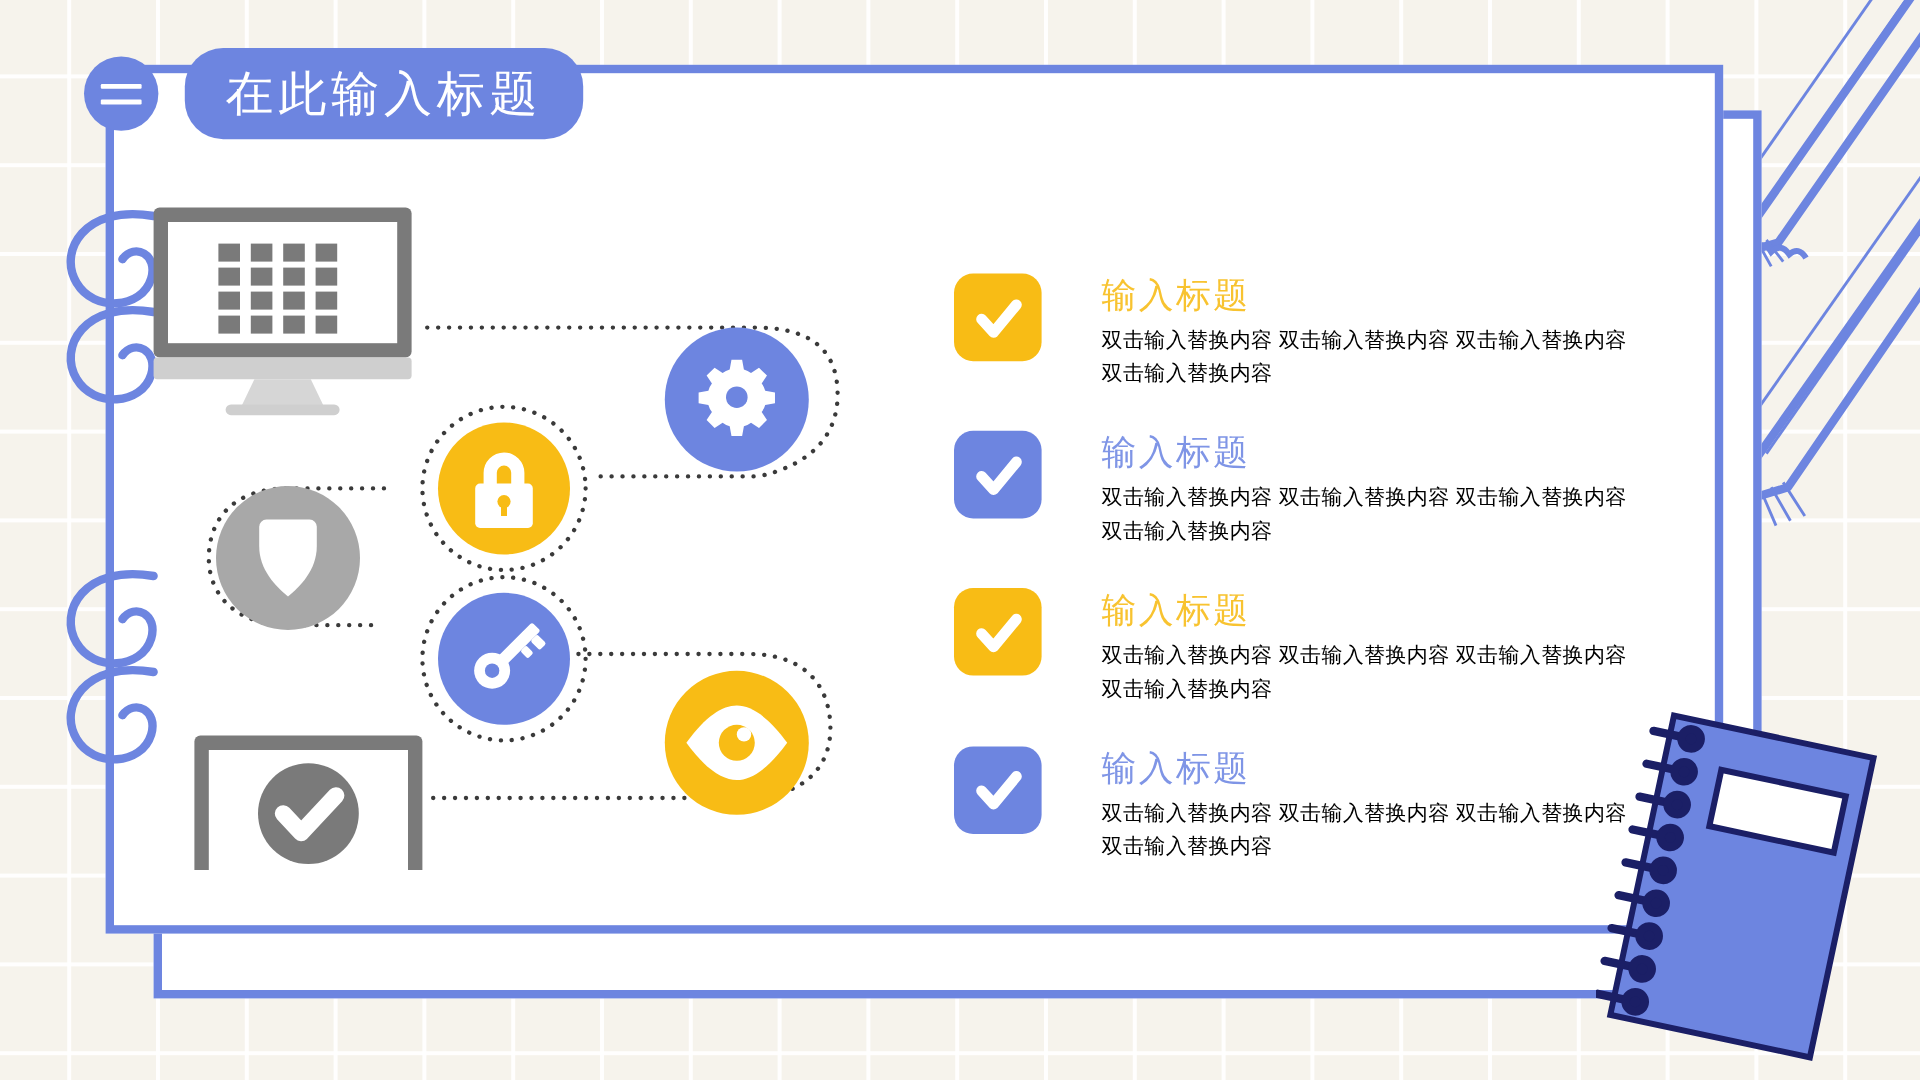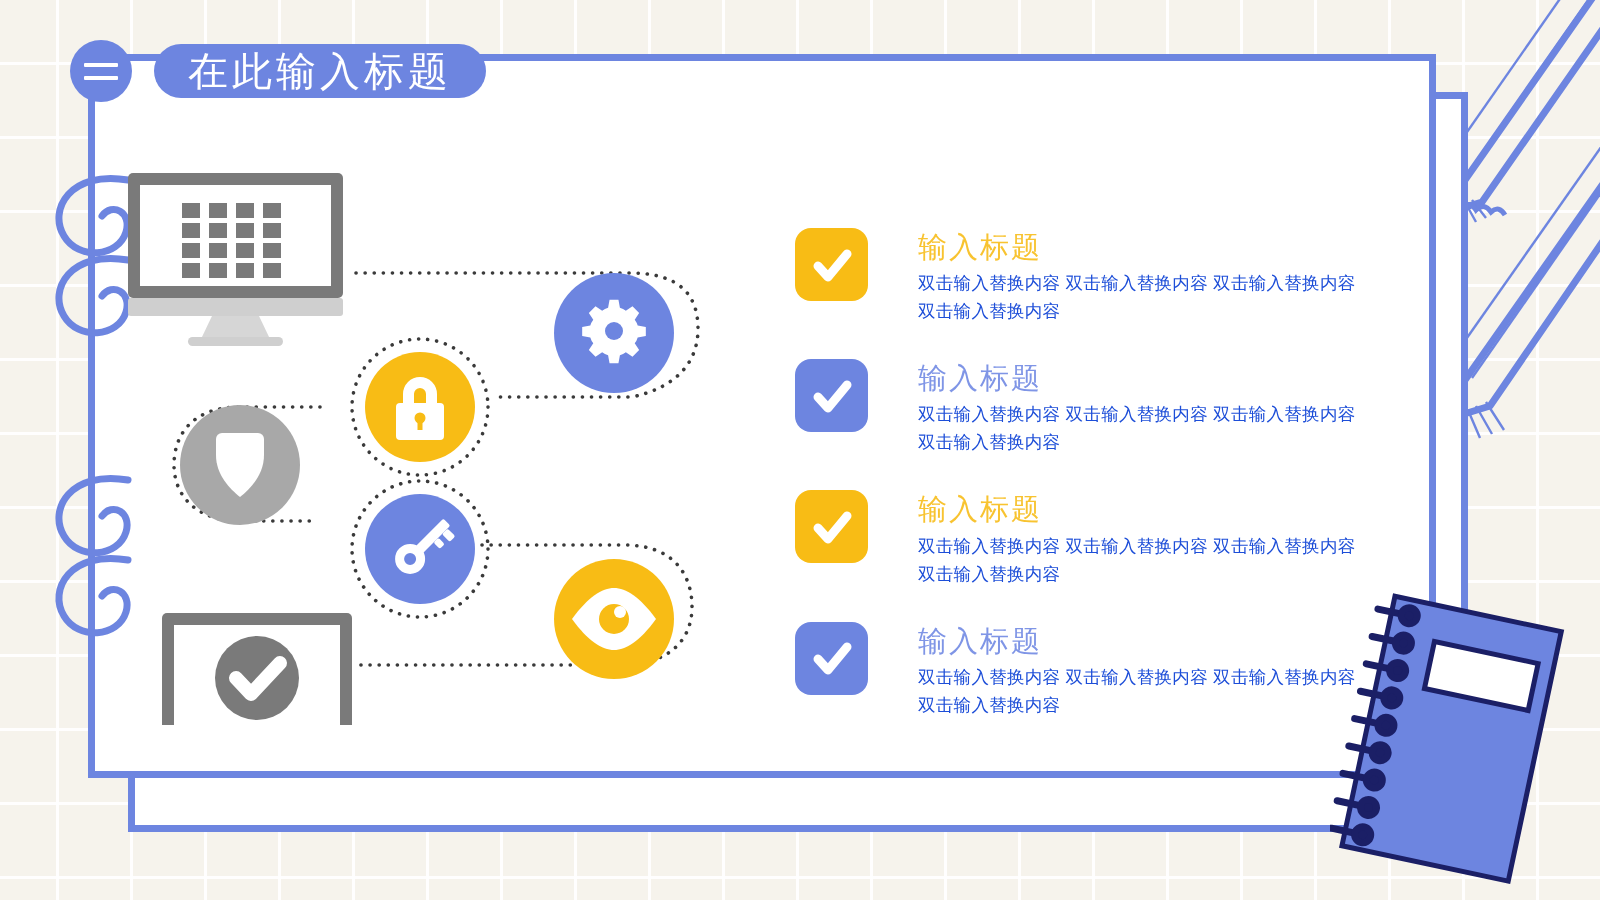--- a/index.html
+++ b/index.html
@@ -39,21 +39,21 @@
   .rings{position:absolute;left:40px;top:150px;width:140px;height:520px;pointer-events:none;}
 
   
   .header{position:absolute;left:70px;top:40px;display:flex;align-items:center;gap:22px;}
   .badge{
     width:62px;height:62px;border-radius:50%;background:#6d85e0;
     display:flex;flex-direction:column;align-items:center;justify-content:center;gap:9px;
   }
   .badge i{display:block;width:34px;height:4px;background:#ffffff;border-radius:1px;}
   .title-pill{
-    height:54px;background:#6d85e0;border-radius:32px;
+    height:76px;background:#6d85e0;border-radius:32px;
     display:flex;align-items:center;padding:0 34px;
     color:#ffffff;font-size:40px;letter-spacing:4px;font-weight:400;
     white-space:nowrap;
   }
 
   
   .illus{position:absolute;left:120px;top:125px;width:620px;height:600px;}
 
   
   .list{position:absolute;left:795px;top:228px;width:580px;}
@@ -62,21 +62,21 @@
     width:73px;height:73px;border-radius:16px;flex:0 0 auto;
     display:flex;align-items:center;justify-content:center;
   }
   .chk.amber{background:#f8bc15;}
   .chk.blue{background:#6d85e0;}
   .chk svg{width:46px;height:46px;display:block;}
   .rtext{padding-top:2px;}
   .rtitle{font-size:29px;line-height:1.18;letter-spacing:2px;margin:0 0 5px 0;font-weight:400;}
   .rtitle.amber{color:#f8c330;}
   .rtitle.blue{color:#7f95e6;}
-  .rbody{font-size:17.5px;line-height:1.6;color:#1d4ed8;margin:0;max-width:452px;letter-spacing:.3px;}
+  .rbody{font-size:17.5px;line-height:1.6;color:#000000;margin:0;max-width:452px;letter-spacing:.3px;}
 
   
   .notebook{position:absolute;left:1330px;top:592px;width:250px;height:300px;pointer-events:none;}
 </style>
 </head>
 <body>
 
 <div class="bg-grid"></div>
 
 <svg class="pencils" viewBox="0 0 260 480">

